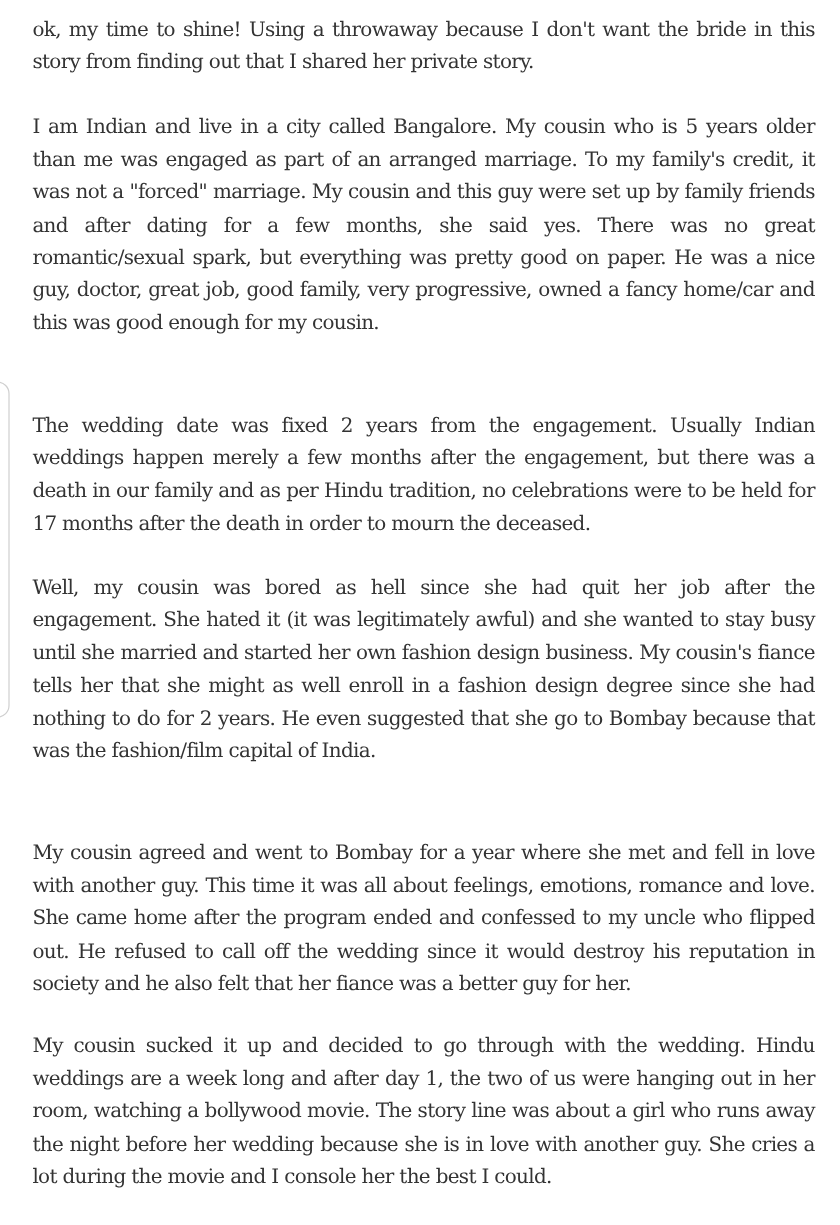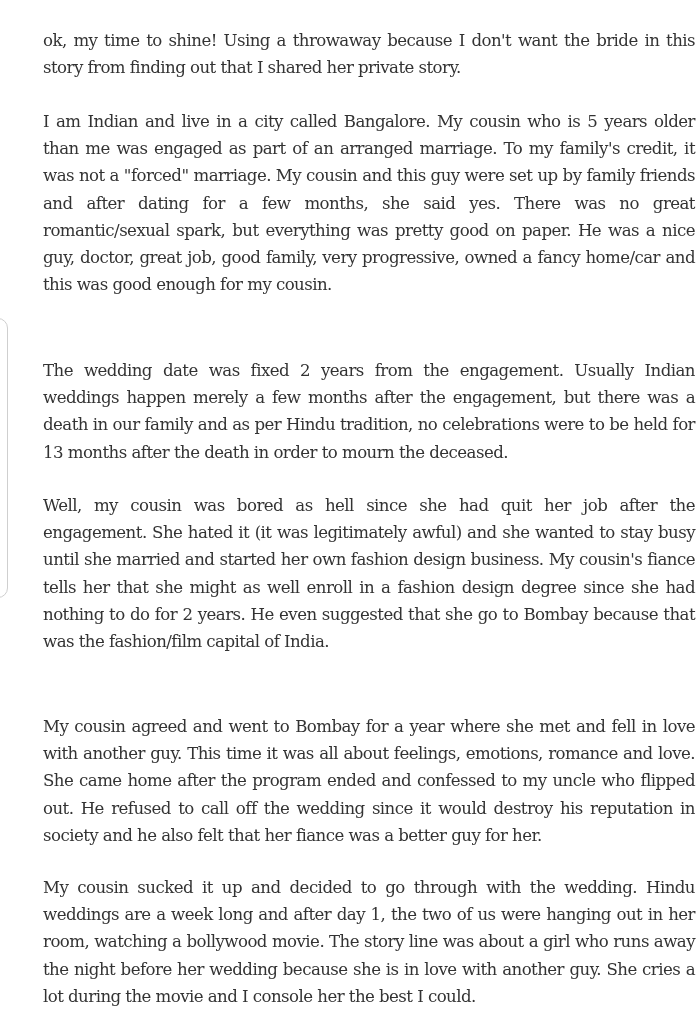--- a/index.html
+++ b/index.html
@@ -15,21 +15,21 @@
     }
     .page {
       position: relative;
       width: 700px;
       height: 1021px;
     }
     .para {
       position: absolute;
       left: 27px;
       width: 652px;
-      margin: 16px;
+      margin: 0;
       font-family: "DejaVu Serif", serif;
       font-size: 16.6px;
       line-height: 27.2px;
       color: #333333;
       text-align: justify;
       letter-spacing: -0.55px;
       word-spacing: 0px;
     }
     .edge-frame {
       position: absolute;
@@ -43,17 +43,17 @@
     }
   </style>
 </head>
 <body>
 
 <div class="page">
   <div class="edge-frame"></div>
 
   <p class="para" style="top:11px;">ok, my time to shine! Using a throwaway because I don't want the bride in this story from finding out that I shared her private story.</p>
   <p class="para" style="top:92px;">I am Indian and live in a city called Bangalore. My cousin who is 5 years older than me was engaged as part of an arranged marriage. To my family's credit, it was not a "forced" marriage. My cousin and this guy were set up by family friends and after dating for a few months, she said yes. There was no great romantic/sexual spark, but everything was pretty good on paper. He was a nice guy, doctor, great job, good family, very progressive, owned a fancy home/car and this was good enough for my cousin.</p>
-  <p class="para" style="top:341px;">The wedding date was fixed 2 years from the engagement. Usually Indian weddings happen merely a few months after the engagement, but there was a death in our family and as per Hindu tradition, no celebrations were to be held for 13 months after the death in order to mourn the deceased.</p>
+  <p class="para" style="top:341px;">The wedding date was fixed 2 years from the engagement. Usually Indian weddings happen merely a few months after the engagement, but there was a death in our family and as per Hindu tradition, no celebrations were to be held for 17 months after the death in order to mourn the deceased.</p>
   <p class="para" style="top:476px;">Well, my cousin was bored as hell since she had quit her job after the engagement. She hated it (it was legitimately awful) and she wanted to stay busy until she married and started her own fashion design business. My cousin's fiance tells her that she might as well enroll in a fashion design degree since she had nothing to do for 2 years. He even suggested that she go to Bombay because that was the fashion/film capital of India.</p>
   <p class="para" style="top:697px;">My cousin agreed and went to Bombay for a year where she met and fell in love with another guy. This time it was all about feelings, emotions, romance and love. She came home after the program ended and confessed to my uncle who flipped out. He refused to call off the wedding since it would destroy his reputation in society and he also felt that her fiance was a better guy for her.</p>
   <p class="para" style="top:858px;">My cousin sucked it up and decided to go through with the wedding. Hindu weddings are a week long and after day 1, the two of us were hanging out in her room, watching a bollywood movie. The story line was about a girl who runs away the night before her wedding because she is in love with another guy. She cries a lot during the movie and I console her the best I could.</p>
 </div>
 
 </body></html>

